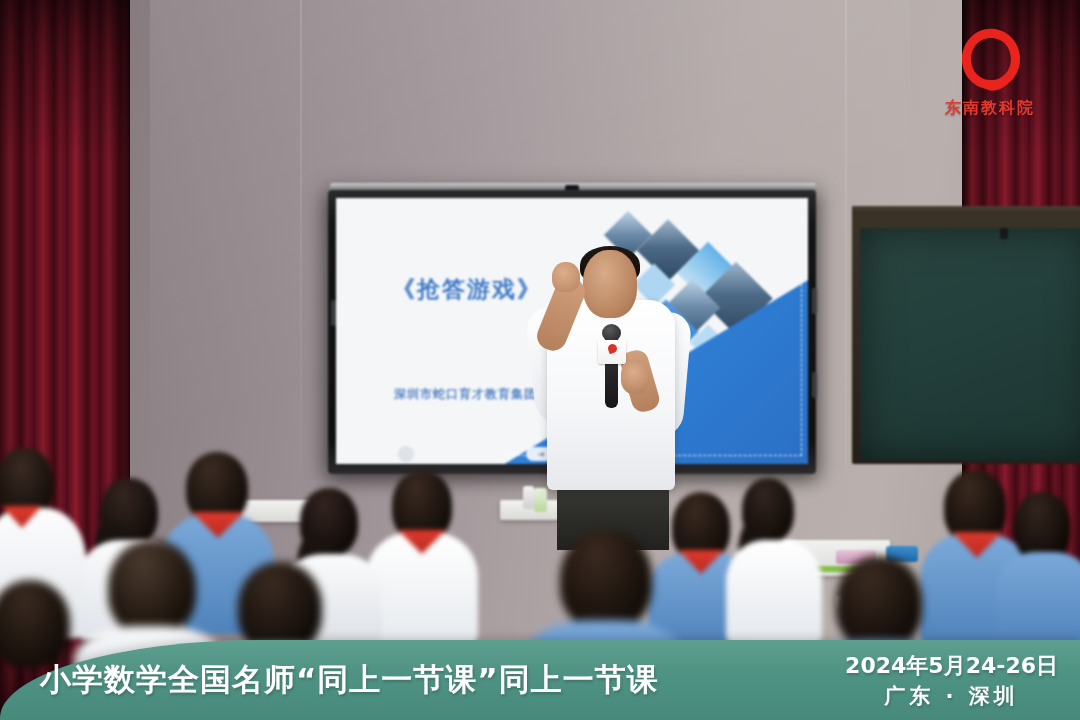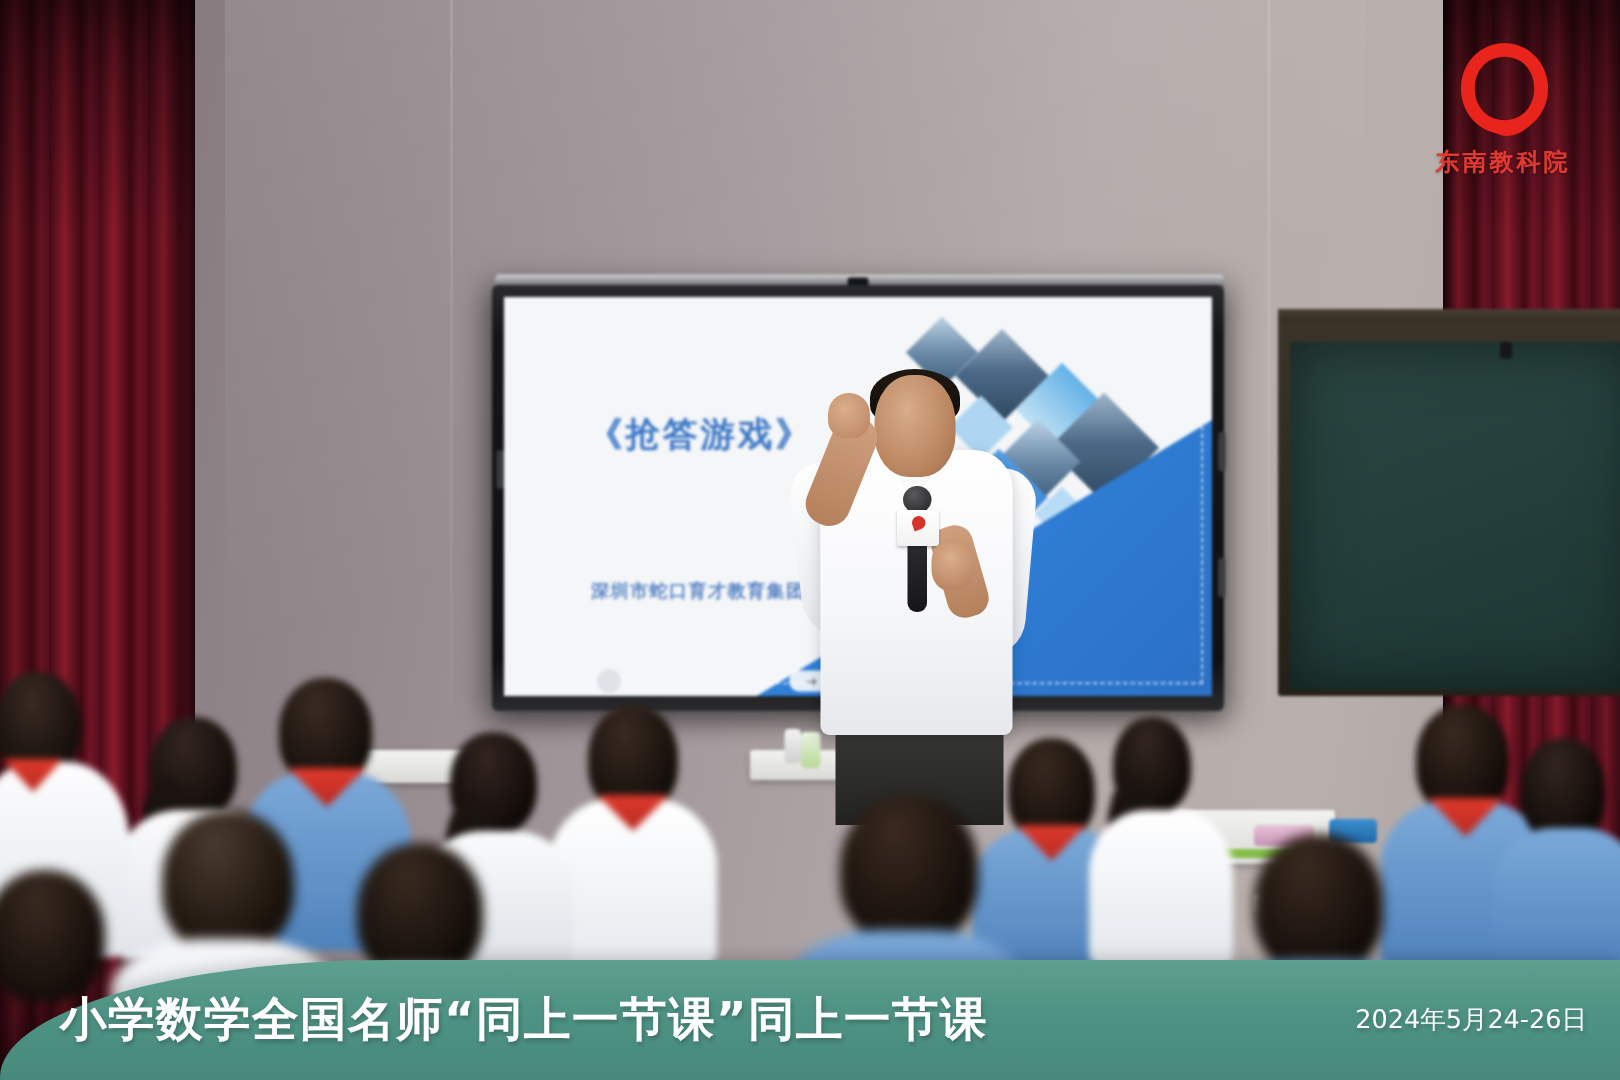--- a/index.html
+++ b/index.html
@@ -253,25 +253,25 @@
     font-family:"DejaVu Sans","Liberation Sans",sans-serif;
     text-shadow:1px 2px 3px rgba(0,0,0,.22);
     white-space:nowrap;
   }
   .banner-right {
     position:absolute; right:22px; top:50%; transform:translateY(-50%);
     text-align:center; color:#ffffff;
     font-family:"DejaVu Sans","Liberation Sans",sans-serif;
     text-shadow:1px 2px 3px rgba(0,0,0,.22);
   }
-  .banner-date { font-size:17px; font-weight:400; letter-spacing:0px; white-space:nowrap; }
+  .banner-date { font-size:22px; font-weight:700; letter-spacing:0px; white-space:nowrap; }
   .banner-loc  { font-size:21px; font-weight:700; letter-spacing:4px; white-space:nowrap; margin-top:1px; }
 
   
-  .logo-wrap { position:absolute; right:18px; top:26px; width:120px; height:120px; }
+  .logo-wrap { position:absolute; right:30px; top:26px; width:120px; height:120px; }
   .logo-mark {
     position:absolute; left:28px; top:0; width:66px; height:66px;
   }
   .logo-text {
     position:absolute; left:0; top:72px; width:120px; text-align:center;
     color:#e23a30; font-size:16px; font-weight:700; letter-spacing:2px;
     font-family:"DejaVu Serif","Liberation Serif",serif;
     text-shadow:0 1px 2px rgba(0,0,0,.35);
   }
 
@@ -482,16 +482,17 @@
     <div class="stu-head" style="left:836px; top:556px; width:86px; height:94px; background:radial-gradient(ellipse at 40% 24%, #3a2a20, #120c08 72%);"></div>
     <div class="stu-body" style="left:806px; top:640px; width:148px; height:80px; background:linear-gradient(180deg,#7ba9d9,#4a7cb6);"></div>
 
     <div class="stu-head" style="left:-10px; top:580px; width:80px; height:88px; background:radial-gradient(ellipse at 44% 24%, #3a2a20, #120c08 72%);"></div>
   </div>
 
   <div class="banner">
     <div class="banner-title">小学数学全国名师“同上一节课”同上一节课</div>
     <div class="banner-right">
       <div class="banner-date">2024年5月24-26日</div>
+      <div class="banner-loc">广东 · 深圳</div>
     </div>
   </div>
 
 </div>
 
 </body></html>

